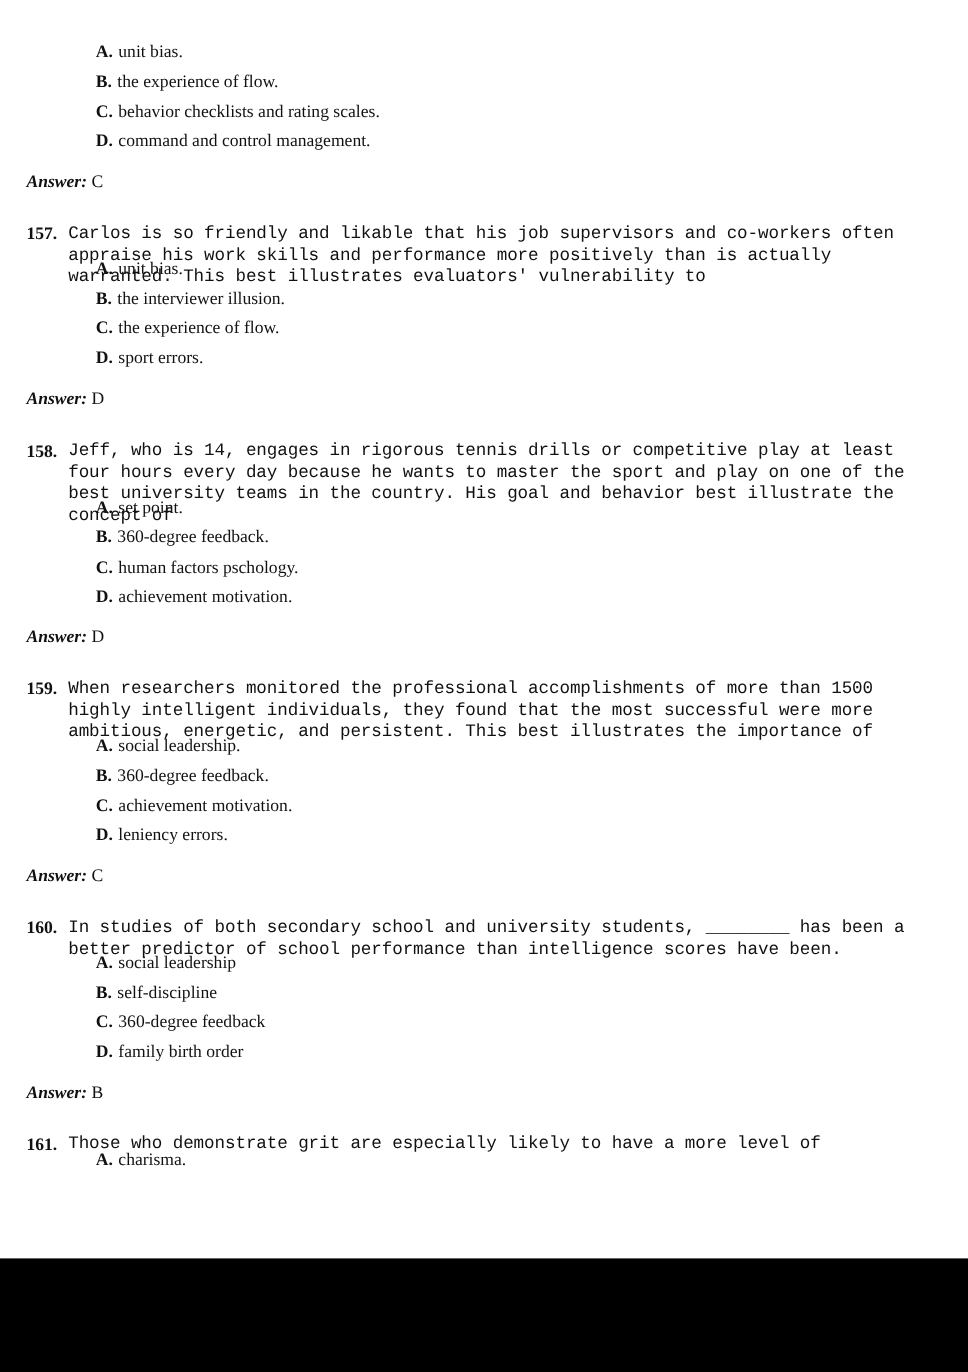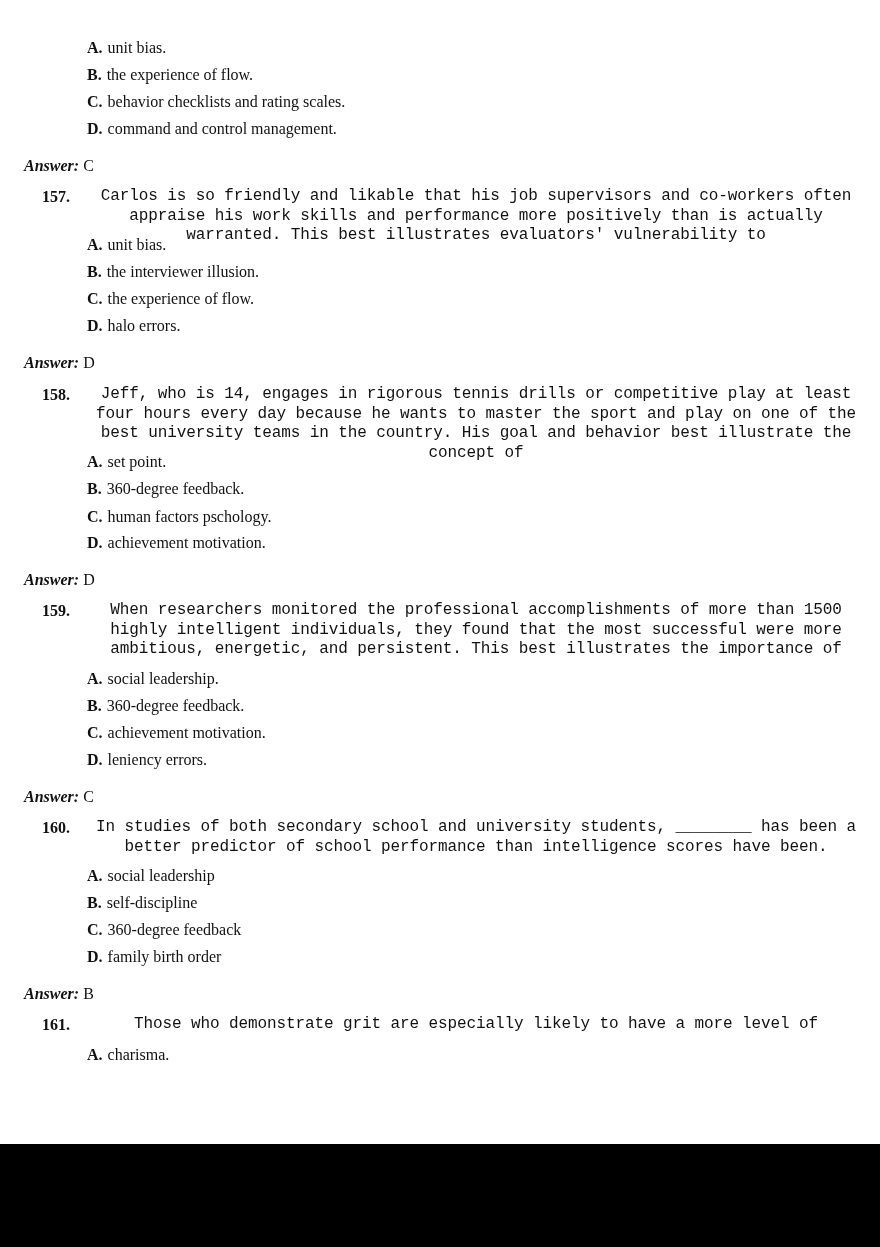--- a/index.html
+++ b/index.html
@@ -2,26 +2,26 @@
 <html><head>
 <meta charset="utf-8">
 <style>
   html, body { margin: 0; padding: 0; }
   body {
     width: 880px; height: 1247px; background: #ffffff; position: relative; overflow: hidden;
     font-family: "Liberation Serif", "DejaVu Serif", serif; color: #111; font-size: 16px;
   }
   .page { position: absolute; left: 0; top: 0; width: 880px; height: 1144px; background: #fff; }
   .blackbar { position: absolute; left: 0; top: 1144px; width: 880px; height: 103px; background: #000; }
-  .abs { position: absolute; white-space: nowrap; line-height: 19px; text-align: center; }
+  .abs { position: absolute; white-space: nowrap; line-height: 19px; }
   .opt { left: 87px; }
   .opt .lt { font-weight: bold; margin-right: 5px; }
   .ans { left: 24px; }
   .ans b { font-weight: bold; margin-right: 4px; font-style: italic; }
-  .q { left: 42px; width: 830px; white-space: normal; }
+  .q { left: 24px; width: 830px; white-space: normal; margin-top: 16px; }
   .q .num { font-weight: bold; position: absolute; left: 0; top: 0; }
   .q .stem { display: block; margin-left: 38px; line-height: 19.5px; letter-spacing: -0.1px; font-family: Liberation Mono, monospace; }
 </style>
 </head>
 <body>
 
 <div class="page">
 
   <div class="abs opt" style="top:38px"><span class="lt">A.</span><span>unit bias.</span></div>
   <div class="abs opt" style="top:65px"><span class="lt">B.</span><span>the experience of flow.</span></div>
@@ -29,21 +29,21 @@
   <div class="abs opt" style="top:119px"><span class="lt">D.</span><span>command and control management.</span></div>
   <div class="abs ans" style="top:156px"><b>Answer:</b><span>C</span></div>
 
   <div class="abs q" style="top:187px">
     <span class="num">157.</span>
     <span class="stem">Carlos is so friendly and likable that his job supervisors and co-workers often appraise his work skills and performance more positively than is actually warranted. This best illustrates evaluators' vulnerability to</span>
   </div>
   <div class="abs opt" style="top:235px"><span class="lt">A.</span><span>unit bias.</span></div>
   <div class="abs opt" style="top:262px"><span class="lt">B.</span><span>the interviewer illusion.</span></div>
   <div class="abs opt" style="top:289px"><span class="lt">C.</span><span>the experience of flow.</span></div>
-  <div class="abs opt" style="top:316px"><span class="lt">D.</span><span>halo errors.</span></div>
+  <div class="abs opt" style="top:316px"><span class="lt">D.</span><span>sport errors.</span></div>
   <div class="abs ans" style="top:353px"><b>Answer:</b><span>D</span></div>
 
   <div class="abs q" style="top:385px">
     <span class="num">158.</span>
     <span class="stem">Jeff, who is 14, engages in rigorous tennis drills or competitive play at least four hours every day because he wants to master the sport and play on one of the best university teams in the country. His goal and behavior best illustrate the concept of</span>
   </div>
   <div class="abs opt" style="top:452px"><span class="lt">A.</span><span>set point.</span></div>
   <div class="abs opt" style="top:479px"><span class="lt">B.</span><span>360-degree feedback.</span></div>
   <div class="abs opt" style="top:507px"><span class="lt">C.</span><span>human factors pschology.</span></div>
   <div class="abs opt" style="top:533px"><span class="lt">D.</span><span>achievement motivation.</span></div>

